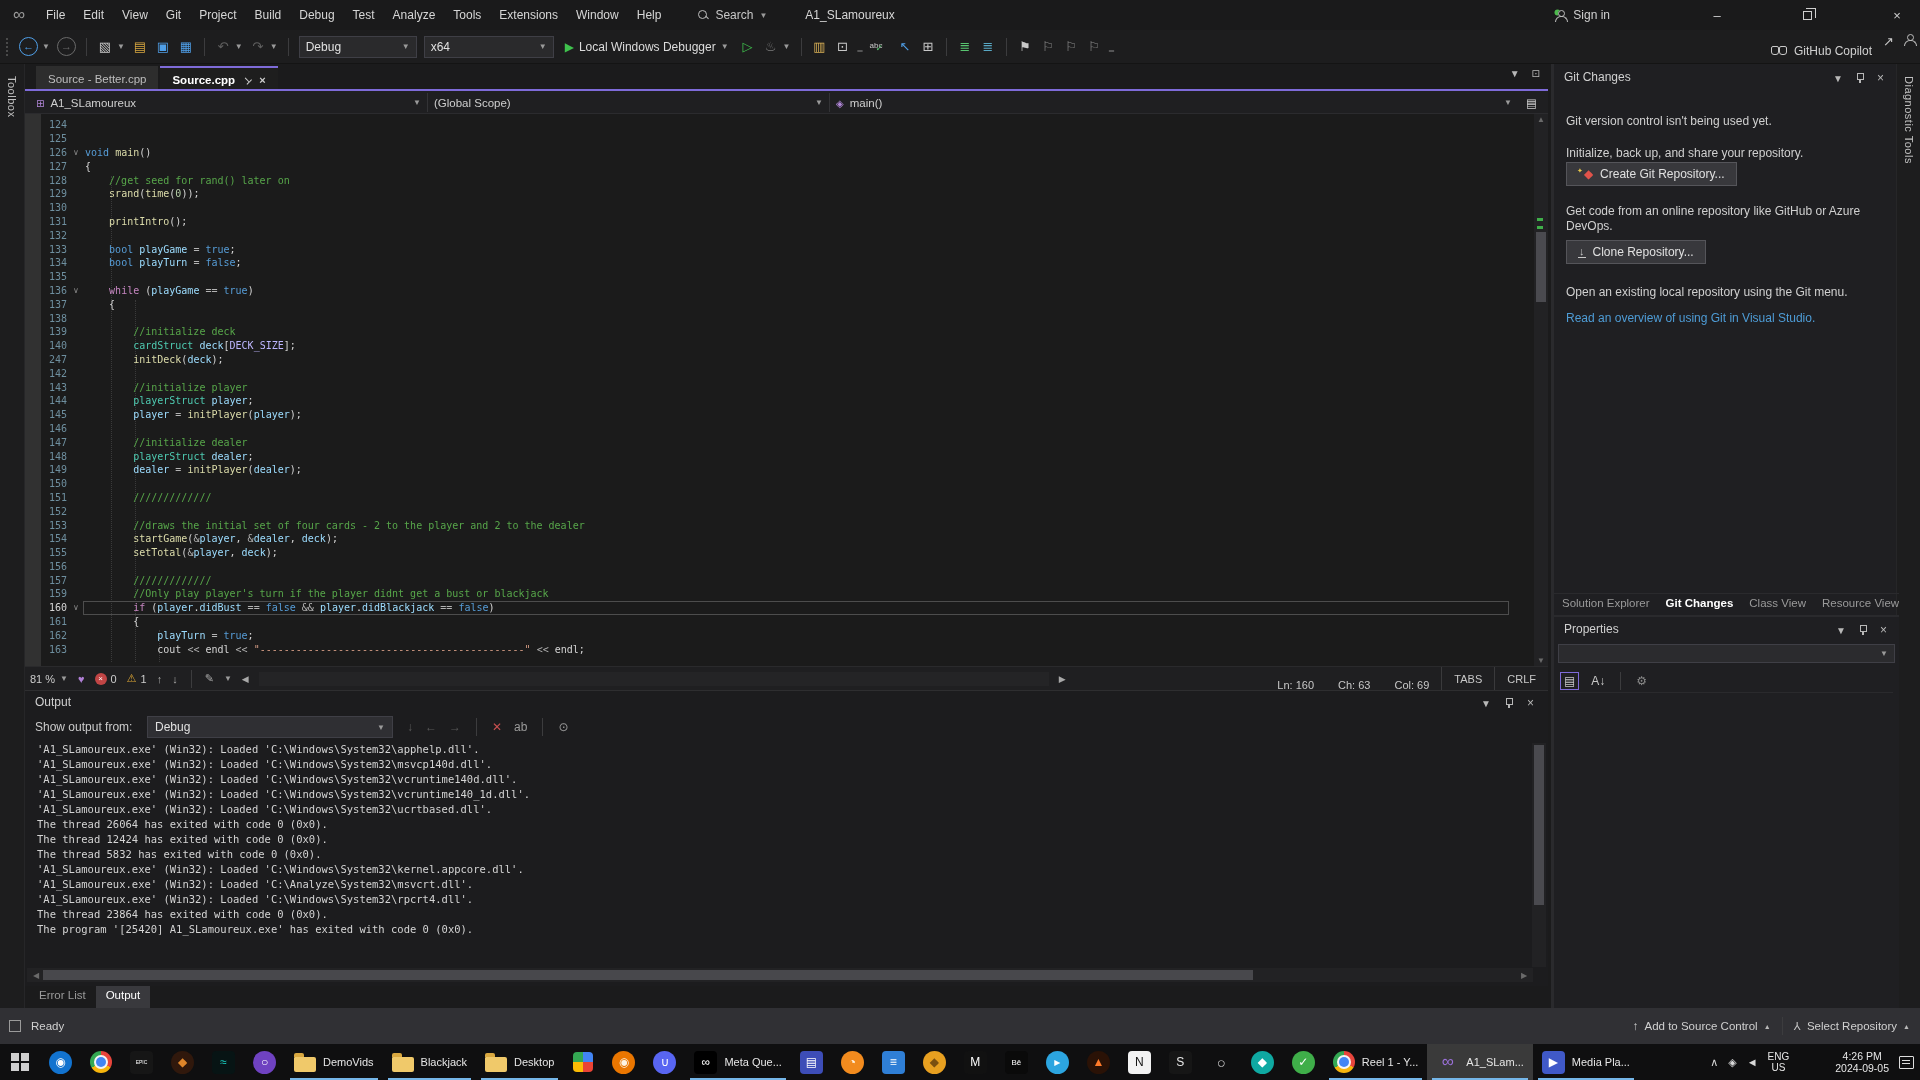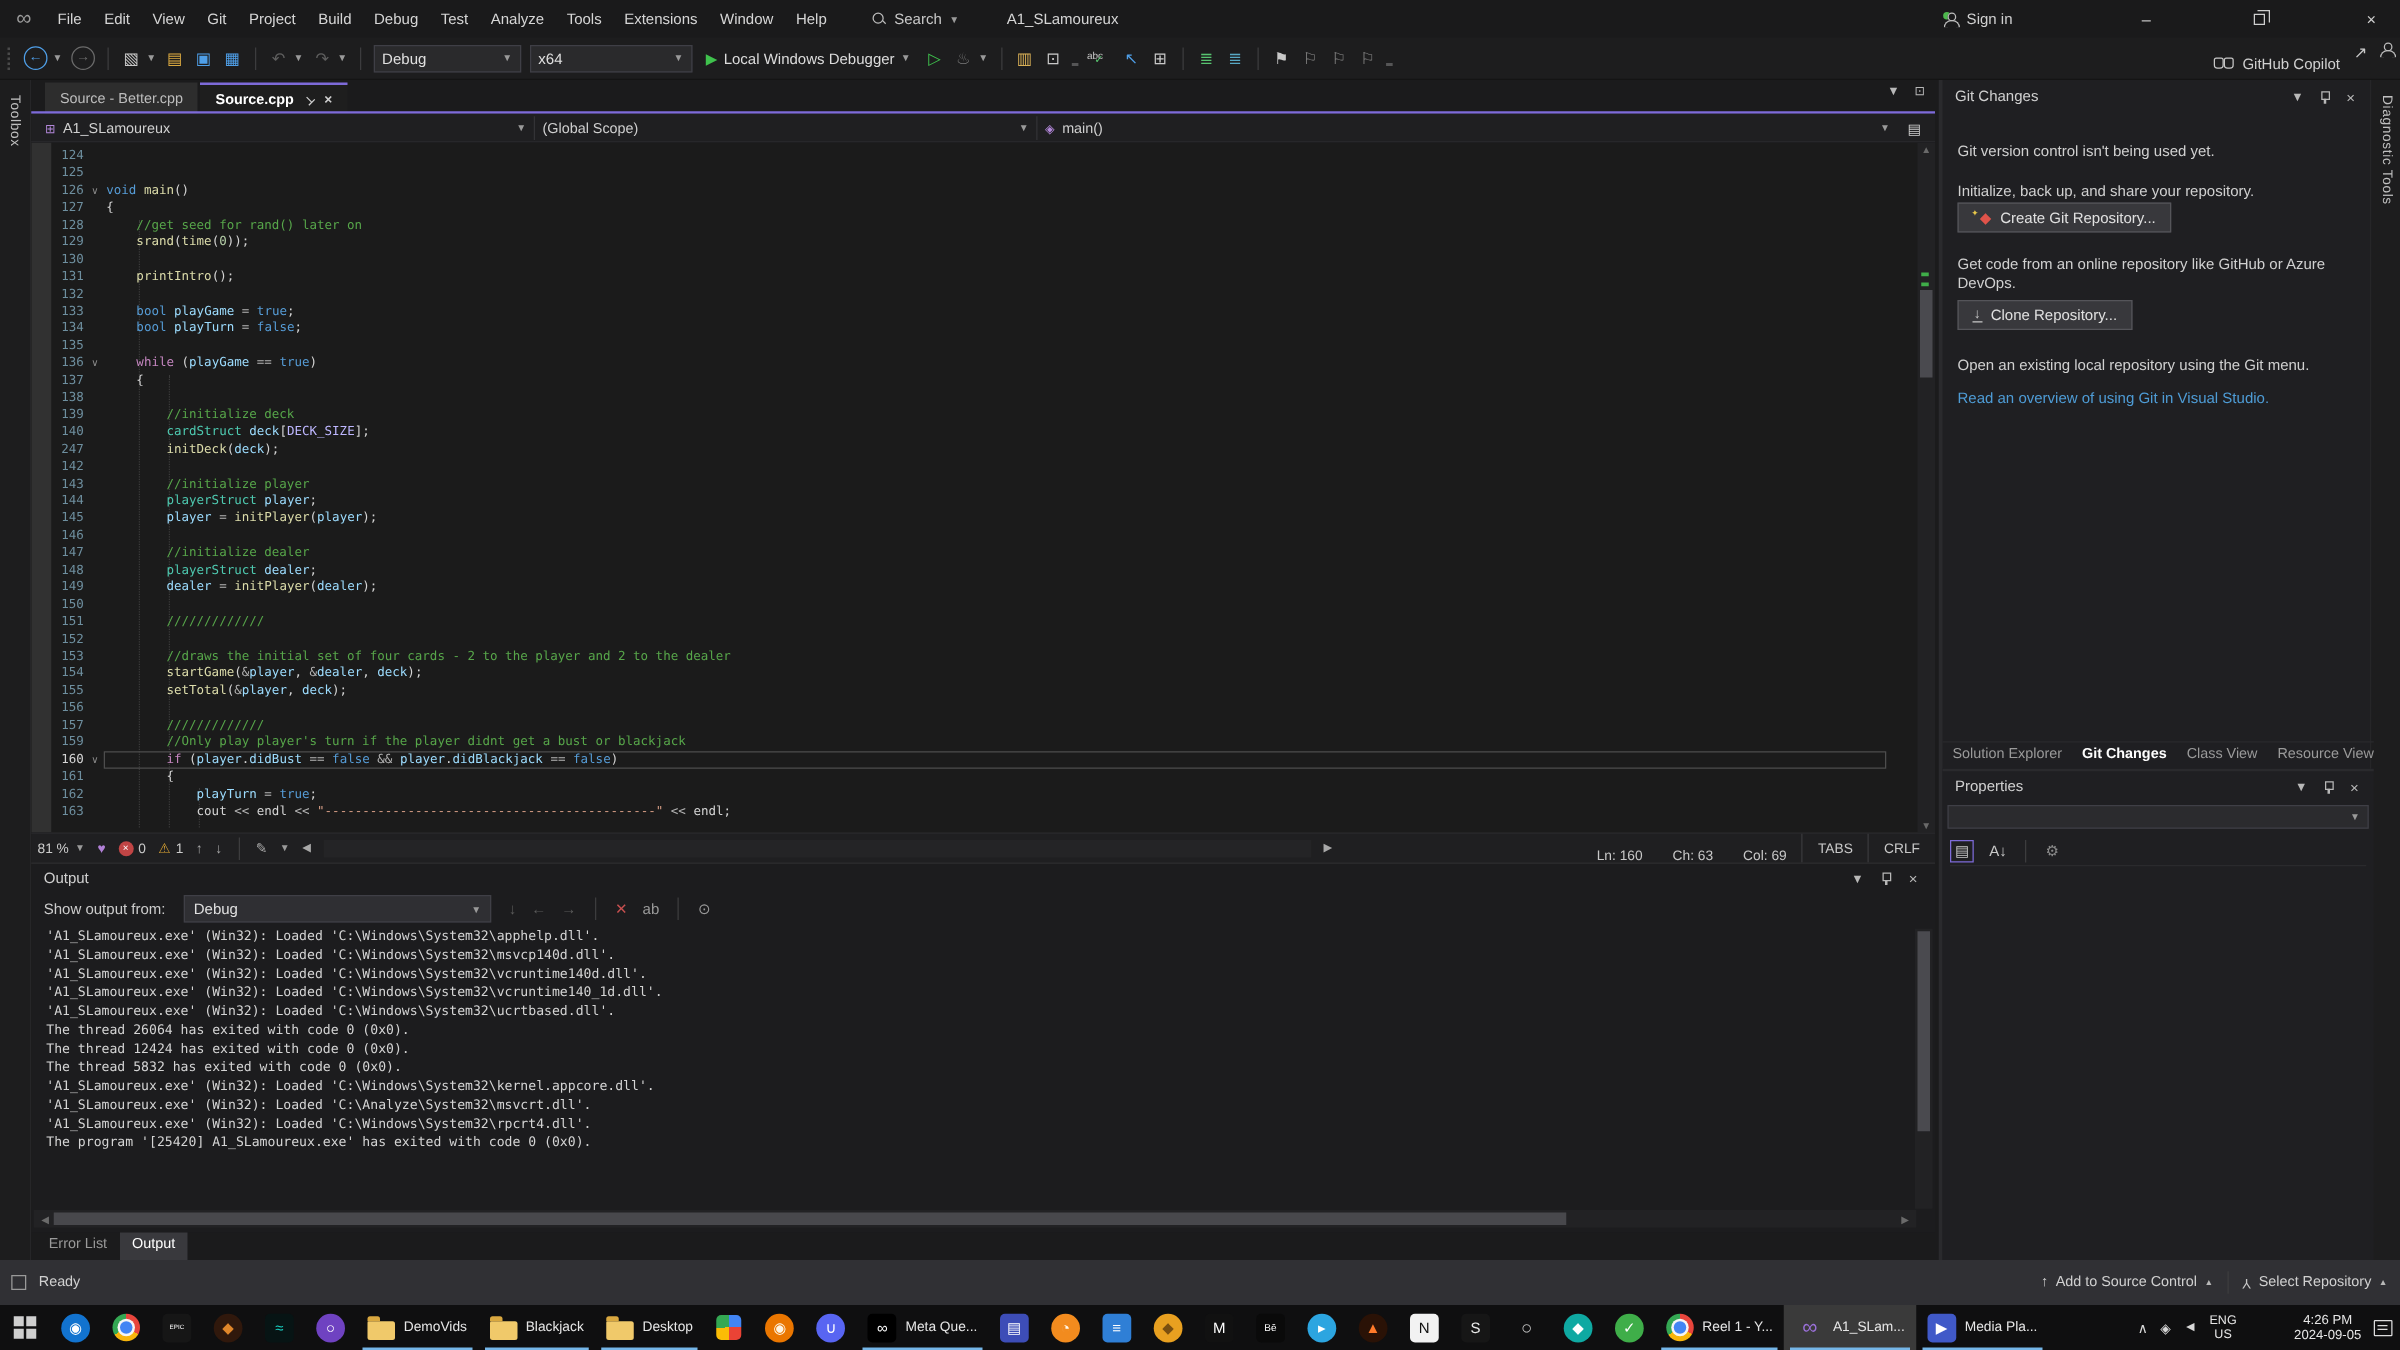--- a/index.html
+++ b/index.html
@@ -579,20 +579,21 @@
         <div class="output-line">'A1_SLamoureux.exe' (Win32): Loaded 'C:\Windows\System32\msvcp140d.dll'.</div>
         <div class="output-line">'A1_SLamoureux.exe' (Win32): Loaded 'C:\Windows\System32\vcruntime140d.dll'.</div>
         <div class="output-line">'A1_SLamoureux.exe' (Win32): Loaded 'C:\Windows\System32\vcruntime140_1d.dll'.</div>
         <div class="output-line">'A1_SLamoureux.exe' (Win32): Loaded 'C:\Windows\System32\ucrtbased.dll'.</div>
         <div class="output-line">The thread 26064 has exited with code 0 (0x0).</div>
         <div class="output-line">The thread 12424 has exited with code 0 (0x0).</div>
         <div class="output-line">The thread 5832 has exited with code 0 (0x0).</div>
         <div class="output-line">'A1_SLamoureux.exe' (Win32): Loaded 'C:\Windows\System32\kernel.appcore.dll'.</div>
         <div class="output-line">'A1_SLamoureux.exe' (Win32): Loaded 'C:\Analyze\System32\msvcrt.dll'.</div>
         <div class="output-line">'A1_SLamoureux.exe' (Win32): Loaded 'C:\Windows\System32\rpcrt4.dll'.</div>
+        <div class="output-line">The thread 23864 has exited with code 0 (0x0).</div>
         <div class="output-line">The program '[25420] A1_SLamoureux.exe' has exited with code 0 (0x0).</div>
       </div>
     <div id="out-vscroll">
       <div class="ed-thumb" style="top:2px;height:160px;"></div>
     </div>
     <div id="out-hscroll">
       <span class="scroll-arrow" style="left:2px;top:3px;" style2="">◀</span>
       <div class="h-thumb" style="left:16px;width:1210px;"></div>
       <span class="scroll-arrow" style="left:1490px;top:3px;">▶</span>
     </div>

